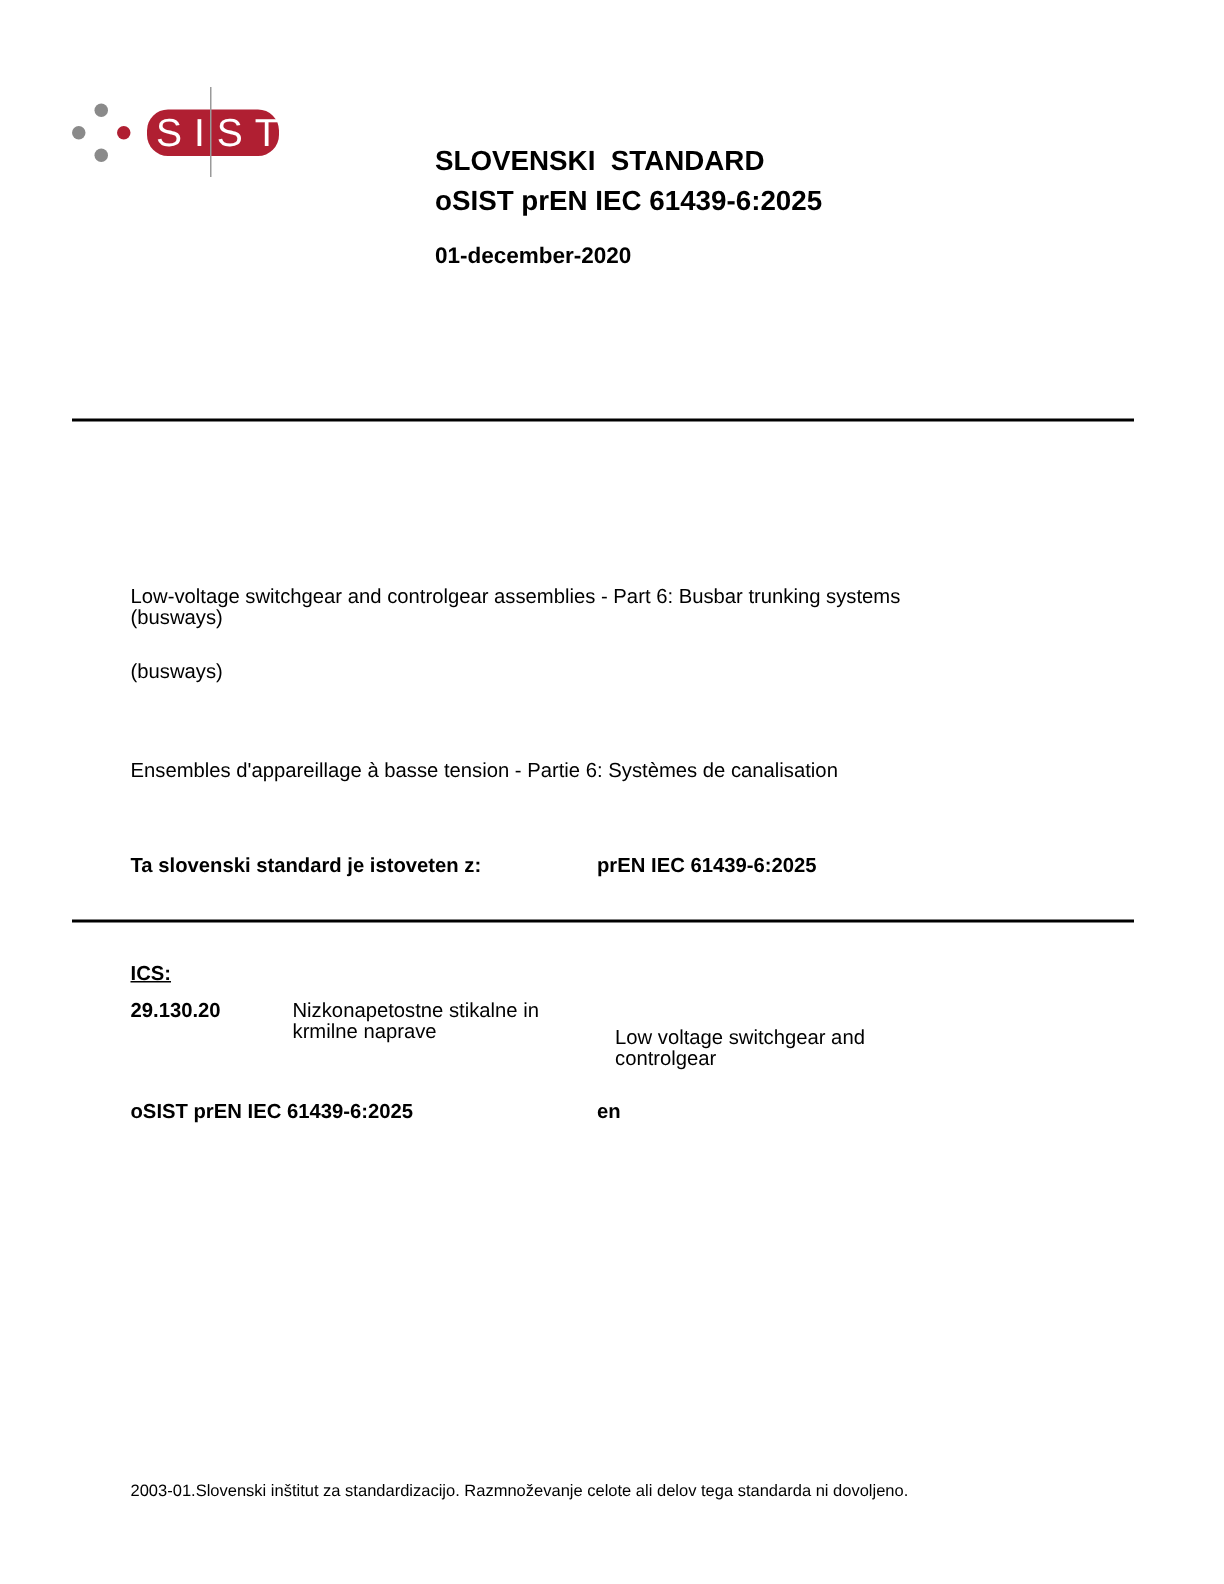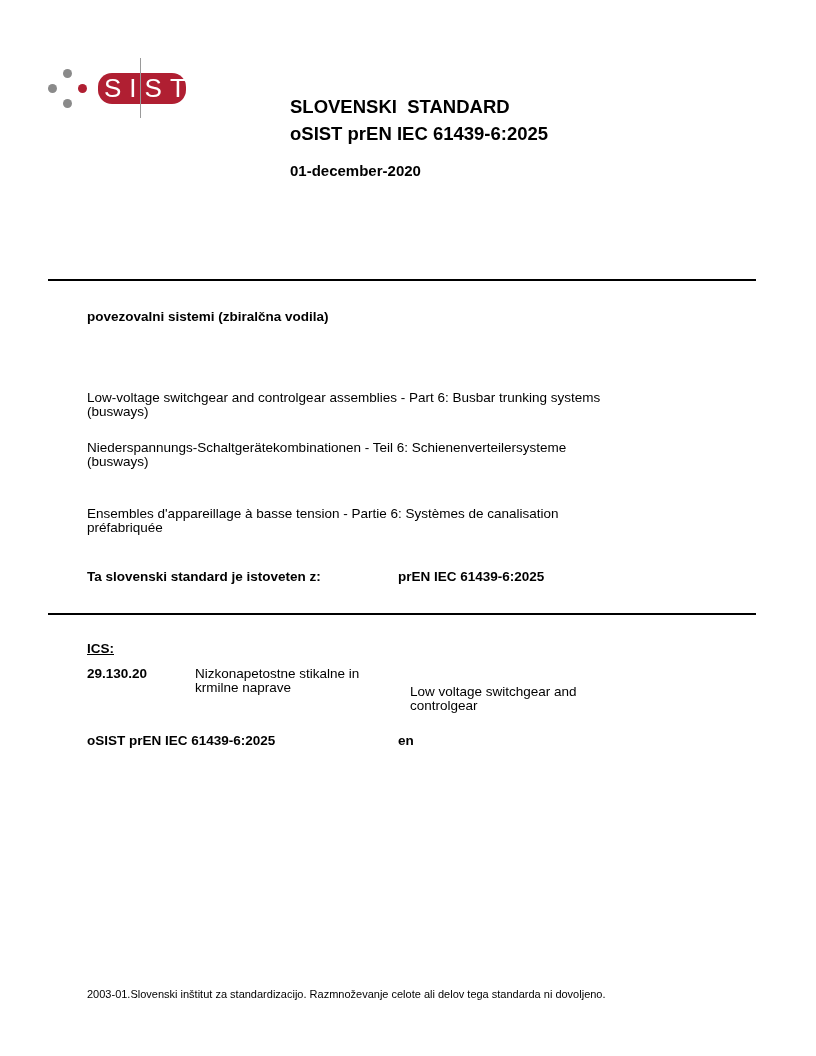--- a/index.html
+++ b/index.html
@@ -29,33 +29,30 @@
   <div class="logo-vline"></div>
 </div>
 
 <div class="abs hdr" style="left:290px; top:95px; white-space:pre;">SLOVENSKI  STANDARD</div>
 <div class="abs hdr" style="left:290px; top:122px;">oSIST prEN IEC 61439-6:2025</div>
 <div class="abs b" style="left:290px; top:162px; font-size:15px;">01-december-2020</div>
 
 <div class="rule" style="top:279px;"></div>
 
 <div class="abs txt b" style="left:87px; top:310px;">
-  <div>povezovalni sistemi (zbiralčna vodila)</div>
 </div>
 <div class="abs txt" style="left:87px; top:375px;margin-top:16px;">
   <div>Low-voltage switchgear and controlgear assemblies - Part 6: Busbar trunking systems</div>
   <div>(busways)</div>
 </div>
 <div class="abs txt" style="left:87px; top:441px;">
-  <div>Niederspannungs-Schaltgerätekombinationen - Teil 6: Schienenverteilersysteme</div>
   <div>(busways)</div>
 </div>
 <div class="abs txt" style="left:87px; top:507px;">
   <div>Ensembles d'appareillage à basse tension - Partie 6: Systèmes de canalisation</div>
-  <div>préfabriquée</div>
 </div>
 
 <div class="abs txt b" style="left:87px; top:570px;">Ta slovenski standard je istoveten z:</div>
 <div class="abs txt b" style="left:398px; top:570px;">prEN IEC 61439-6:2025</div>
 
 <div class="rule" style="top:613px;"></div>
 
 <div class="abs txt b u" style="left:87px; top:642px;">ICS:</div>
 <div>
   <div class="abs txt" style="left:87px; top:667px;font-weight:bold;">29.130.20</div>

